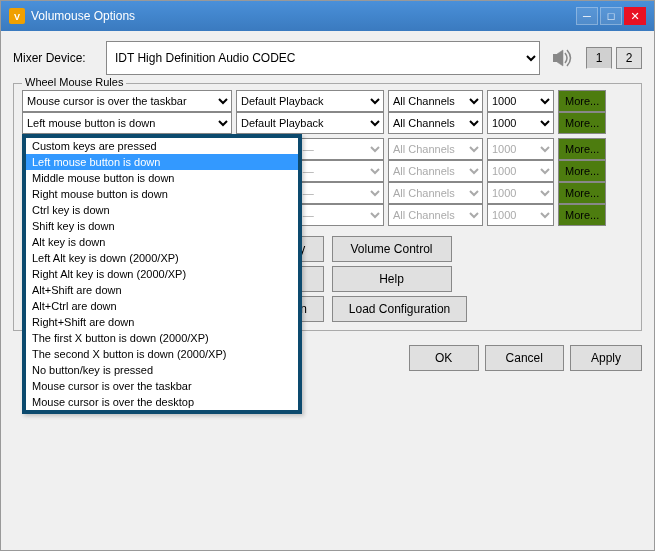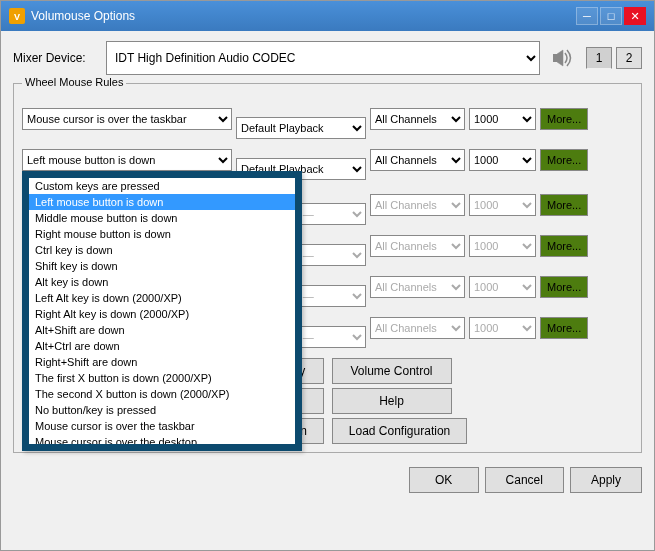--- a/index.html
+++ b/index.html
@@ -121,21 +121,21 @@
       align-items: center;
       justify-content: center;
     }
     .tab-btn.active {
       background: #d0d0d0;
       border-bottom: 1px solid #f0f0f0;
     }
 
     .group-box {
       border: 1px solid #aaa;
-      padding: 14px 8px 8px;
+      padding: 6px 8px 8px;
       position: relative;
     }
     .group-box-title {
       position: absolute;
       top: -8px;
       left: 8px;
       background: #f0f0f0;
       padding: 0 3px;
       font-size: 11px;
       color: #000;
@@ -146,26 +146,25 @@
       margin-bottom: 4px;
     }
     .rule-condition-select {
       width: 210px;
       height: 22px;
       border: 1px solid #888;
       background: white;
       font-size: 11px;
     }
     .rule-component-select {
-      width: 130px;
-      height: 22px;
-      border: 1px solid #888;
-      background: white;
-      font-size: 11px;
-      margin-top: 19px;
+      width: 148px;
+      height: 22px;
+      border: 1px solid #888;
+      background: white;
+      font-size: 11px;
     }
     .rule-channels-select {
       width: 95px;
       height: 22px;
       border: 1px solid #888;
       background: white;
       font-size: 11px;
     }
     .rule-steps-select {
       width: 67px;
@@ -186,21 +185,21 @@
 
     .dropdown-area {
       position: relative;
       width: 210px;
     }
     .dropdown-list {
       position: absolute;
       top: 22px;
       left: 0;
       width: 280px;
-      border: 7px solid #0c4a6e;
+      border: 4px solid #0c4a6e;
       background: white;
       z-index: 100;
       max-height: 280px;
       overflow-y: auto;
       box-shadow: 2px 2px 4px rgba(0,0,0,0.2);
     }
     .dropdown-list-item {
       padding: 2px 6px;
       font-size: 11px;
       cursor: pointer;

